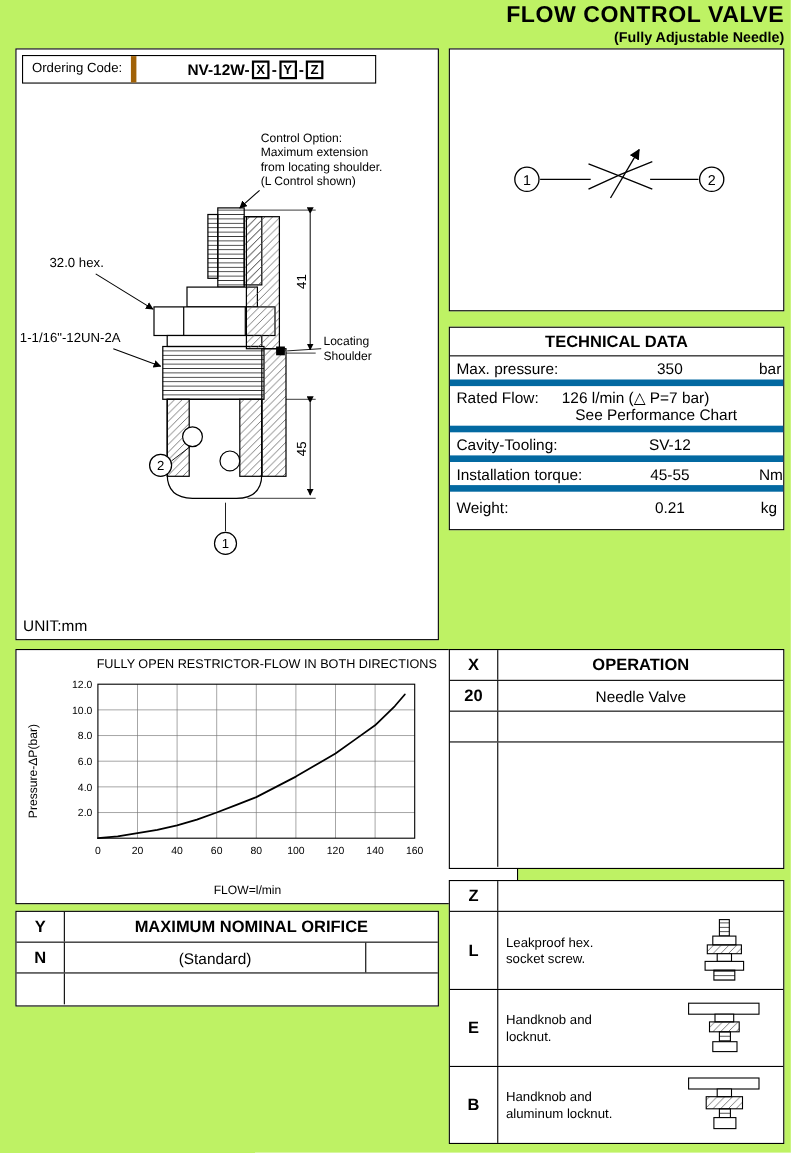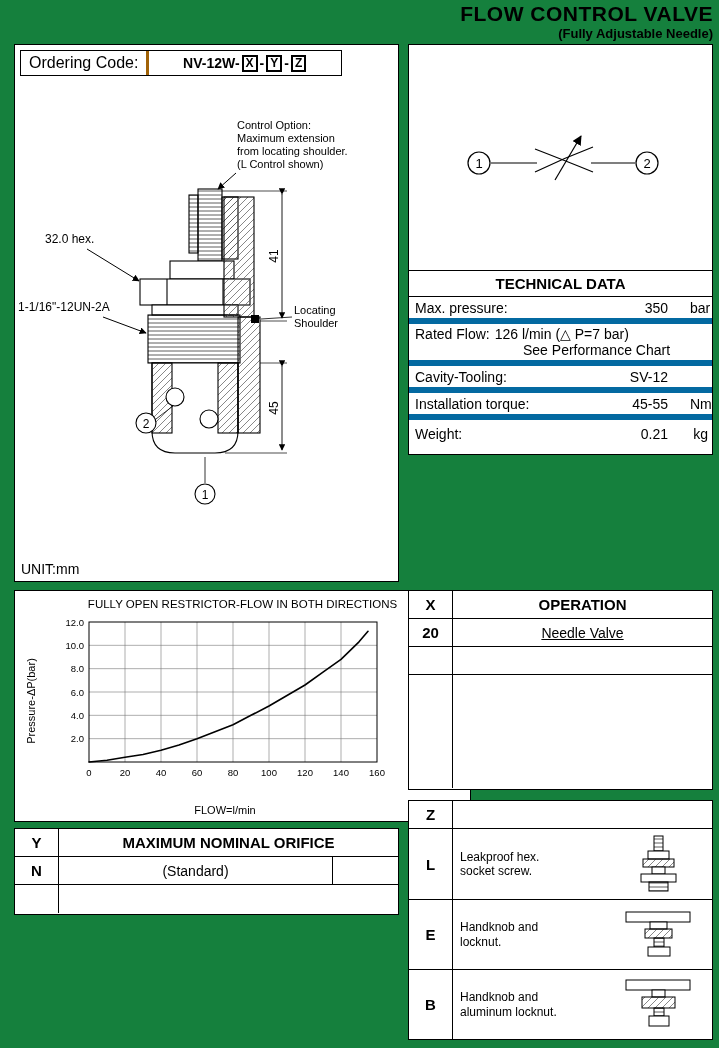--- a/index.html
+++ b/index.html
@@ -1,47 +1,47 @@
 <!DOCTYPE html>
 <html><head>
 <meta charset="utf-8">
 <style>
   * { margin:0; padding:0; box-sizing:border-box; }
   html,body { background:#fff; }
   body { font-family:"Liberation Sans", sans-serif; color:#000; }
-  #page { position:relative; width:719px; height:1048px; background:#15803d; overflow:hidden; }
+  #page { position:relative; width:719px; height:1048px; background:#bef264; overflow:hidden; }
 
   
   .title-block { position:absolute; top:2px; right:6px; text-align:right; }
   .main-title { font-size:21px; font-weight:bold; letter-spacing:0.5px; }
   .sub-title { font-size:13px; font-weight:bold; }
 
   .panel { position:absolute; border:1px solid #000; background:#fff; }
 
   
   #drawing-panel { left:14px; top:44px; width:385px; height:538px; }
   .ordering-row { position:absolute; left:5px; top:5px; width:322px; height:26px; border:1px solid #000; display:flex; align-items:stretch; }
-  .ordering-label { padding:3px 8px 0 8px; font-size:16px; border-right:3px solid #a16207; }
+  .ordering-label { padding:3px 8px 0 8px; font-size:12px; border-right:5px solid #a16207; }
   .ordering-code { flex:1; display:flex; align-items:center; justify-content:center; font-weight:bold; font-size:14px; gap:1px; }
   .code-box { display:inline-block; border:2px solid #000; padding:0 2px; line-height:13px; font-size:12px; margin:0 1px; }
   .unit-note { position:absolute; left:6px; bottom:4px; font-size:14px; }
 
   
   #schematic-panel { left:408px; top:44px; width:305px; height:239px; }
 
   
-  #technical-panel { left:408px; top:270px; width:305px; height:185px; font-size:14px; }
+  #technical-panel { left:408px; top:297px; width:305px; height:185px; font-size:14px; }
   .td-header { height:26px; border-bottom:1px solid #000; text-align:center; font-weight:bold; font-size:15px; padding-top:4px; }
   .td-row { display:flex; align-items:center; border-bottom:6px solid #0369a1; height:27px; padding:0 4px 0 6px; }
   .td-row:last-child { border-bottom:none; }
   .td-label { flex:1; }
-  .td-value { width:118px; text-align:right; }
-  .td-unit { width:40px; text-align:right;padding-left:22px; }
+  .td-value { width:118px; text-align:center; }
+  .td-unit { width:40px; text-align:center;padding-left:22px; }
   .td-row-flow { display:block; height:42px; padding-top:2px; }
-  .td-flow-line1 { display:flex; gap:5px; }
+  .td-flow-line1 { display:flex; gap:21px; }
   .td-flow-note { margin-left:108px; }
 
   
   #chart-panel { left:14px; top:590px; width:457px; height:232px; }
   .chart-title { position:absolute; top:7px; left:0; width:100%; text-align:center; font-size:11.5px; }
   .chart-ylabel { position:absolute; left:-64px; top:104px; width:160px; text-align:center; font-size:11px; transform:rotate(-90deg); }
   .chart-xlabel { position:absolute; bottom:5px; left:90px; width:240px; text-align:center; font-size:11px; }
   #perf-chart-svg { position:absolute; left:18px; top:25px; }
 
   
@@ -254,21 +254,21 @@
     <div class="chart-xlabel">FLOW=l/min</div>
   </div>
 
   <div id="operation-panel" class="panel code-table">
     <div class="ct-row ct-header">
       <div class="ct-code">X</div>
       <div class="ct-main">OPERATION</div>
     </div>
     <div class="ct-row">
       <div class="ct-code">20</div>
-      <div class="ct-main" style="font-weight:normal;text-decoration:underline;">Needle Valve</div>
+      <div class="ct-main" style="font-weight:normal;">Needle Valve</div>
     </div>
     <div class="ct-row">
       <div class="ct-code"></div>
       <div class="ct-main"></div>
     </div>
     <div class="ct-row no-border ct-filler">
       <div class="ct-code"></div>
       <div class="ct-main"></div>
     </div>
   </div>

